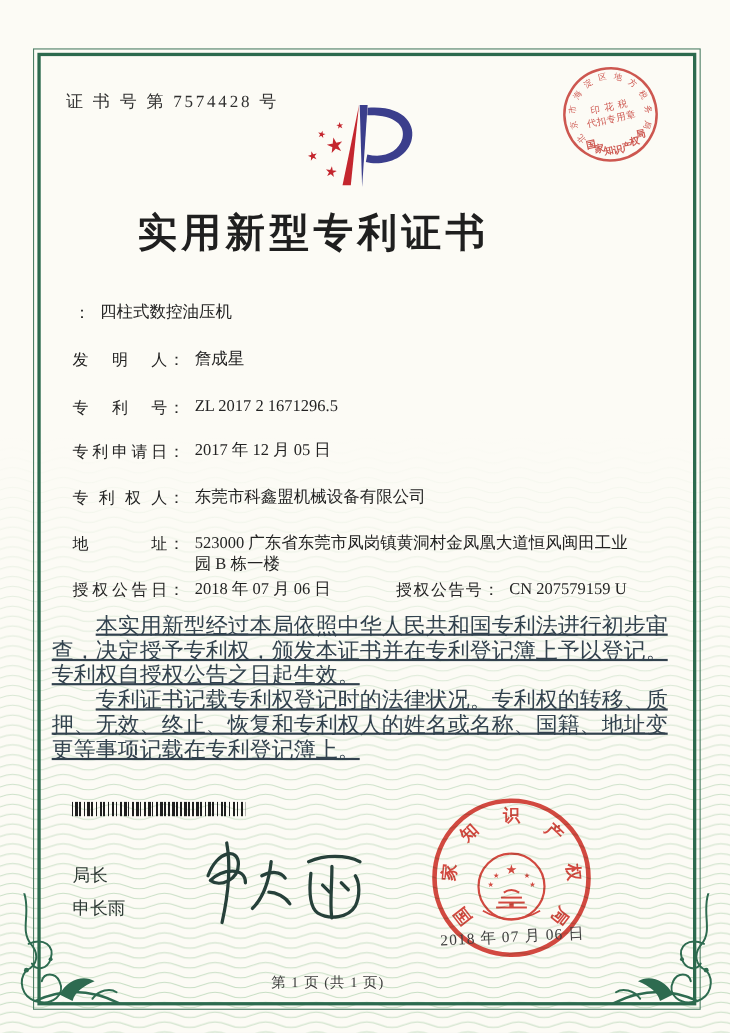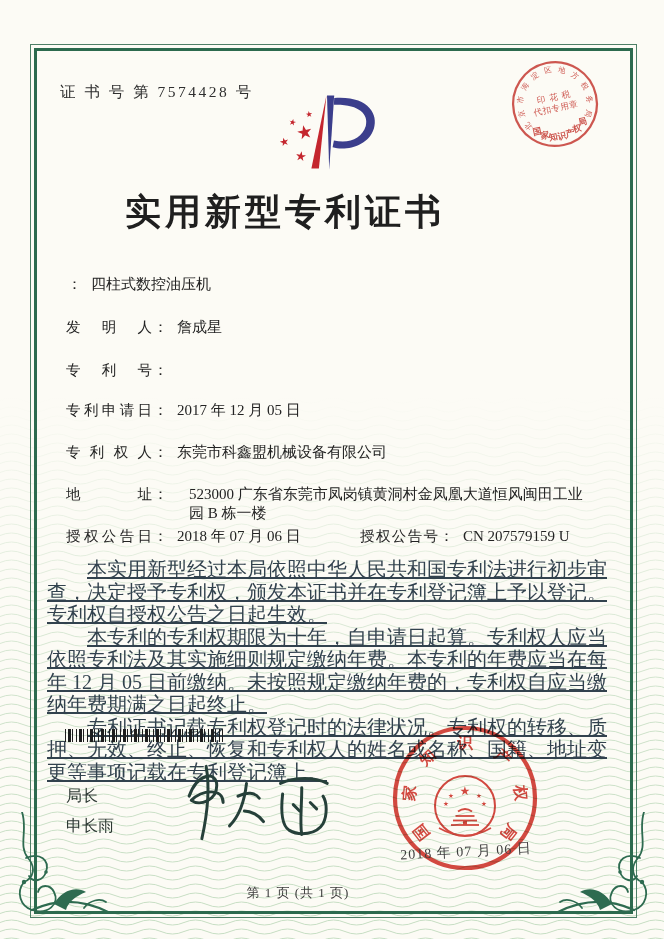--- a/index.html
+++ b/index.html
@@ -19,21 +19,21 @@
     letter-spacing:2.5px;z-index:3;}
   .logo{position:absolute;left:252px;top:76px;z-index:3;}
   .tax-stamp{position:absolute;left:508px;top:57px;z-index:4;mix-blend-mode:multiply;opacity:.92;}
   .title{position:absolute;left:0;top:188px;width:570px;text-align:center;
     font-size:36px;font-weight:600;color:#1f1f1f;letter-spacing:4px;z-index:3;}
   .field-row{position:absolute;left:66px;width:545px;display:flex;align-items:flex-start;
     font-size:15px;color:#232323;z-index:3;}
   .f-label{flex:none;width:86px;font-size:14.5px;text-align:justify;text-align-last:justify;color:#232323;}
   .f-colon{flex:none;margin:0 9px 0 1px;}
   .f-value{flex:1;line-height:19px;}
-  .addr .f-value{max-width:408px;margin-left:12px;}
+  .addr .f-value{max-width:408px;}
   .grant-pair{position:absolute;left:360px;top:527px;display:flex;font-size:15px;color:#232323;z-index:3;}
   .grant-pair .f-label{width:78px;}
   .paras{position:absolute;left:47px;top:558px;width:572px;z-index:3;
     font-size:20px;line-height:22.5px;color:#32424e;text-decoration:underline;}
   .paras p{margin:0;text-indent:2em;}
   .barcode{position:absolute;left:65px;top:729px;width:158px;height:13px;z-index:3;
     background:repeating-linear-gradient(90deg,#1e1e1e 0 1.5px,transparent 1.5px 3.5px,
       #1e1e1e 3.5px 6px,transparent 6px 7px,#1e1e1e 7px 8.5px,transparent 8.5px 11px);}
   .director-role{position:absolute;left:66px;top:786px;font-size:16px;color:#2c3833;z-index:3;}
   .director-name{position:absolute;left:66px;top:816px;font-size:16px;color:#2c3833;z-index:3;}
@@ -146,20 +146,21 @@
       <span class="f-value">四柱式数控油压机</span>
   </div>
   <div class="field-row" style="top:318px">
     <span class="f-label">发明人</span>
       <span class="f-colon">：</span>
       <span class="f-value">詹成星</span>
   </div>
   <div class="field-row" style="top:361px">
     <span class="f-label">专利号</span>
       <span class="f-colon">：</span>
+      <span class="f-value">ZL 2017 2 1671296.5</span>
   </div>
   <div class="field-row" style="top:401px">
     <span class="f-label">专利申请日</span>
       <span class="f-colon">：</span>
       <span class="f-value">2017 年 12 月 05 日</span>
   </div>
   <div class="field-row" style="top:443px">
     <span class="f-label">专利权人</span>
       <span class="f-colon">：</span>
       <span class="f-value">东莞市科鑫盟机械设备有限公司</span>
@@ -175,21 +176,20 @@
       <span class="f-value">2018 年 07 月 06 日</span>
   </div>
   <div class="grant-pair">
     <span class="f-label">授权公告号</span>
       <span class="f-colon">：</span>
       <span class="f-value">CN 207579159 U</span>
   </div>
 
   <div class="paras">
     <p>本实用新型经过本局依照中华人民共和国专利法进行初步审查，决定授予专利权，颁发本证书并在专利登记簿上予以登记。专利权自授权公告之日起生效。</p>
-    <p>本专利的专利权期限为十年，自申请日起算。专利权人应当依照专利法及其实施细则规定缴纳年费。本专利的年费应当在每年 12 月 05 日前缴纳。未按照规定缴纳年费的，专利权自应当缴纳年费期满之日起终止。</p>
     <p>专利证书记载专利权登记时的法律状况。专利权的转移、质押、无效、终止、恢复和专利权人的姓名或名称、国籍、地址变更等事项记载在专利登记簿上。</p>
   </div>
 
   <div class="barcode"></div>
 
   <div class="director-role">局长</div>
   <div class="director-name">申长雨</div>
   <svg class="signature" width="170" height="85" viewBox="0 0 160 80">
     <g fill="none" stroke="#26403a" stroke-width="2.8" stroke-linecap="round" stroke-linejoin="round">
       <path d="M18,34 C26,12 44,10 44,24 C44,38 28,44 20,38 C30,28 50,26 50,40"></path>

